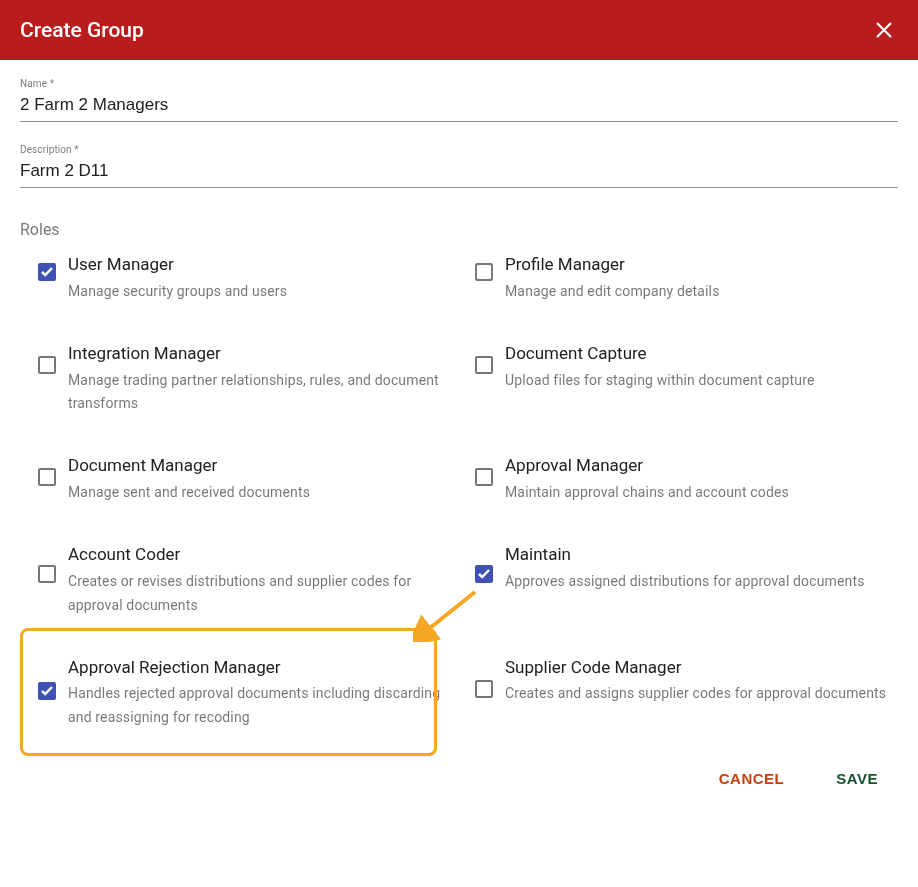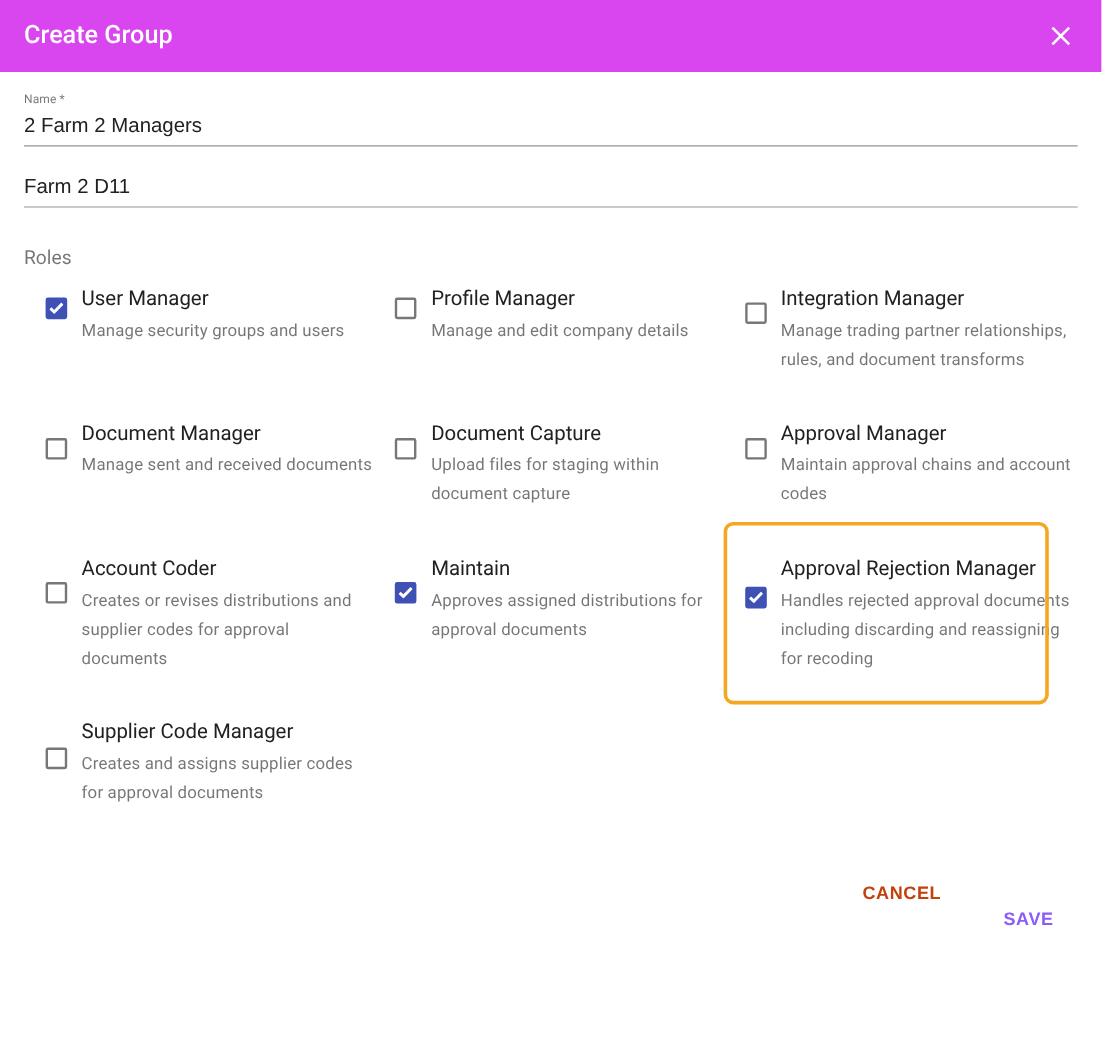--- a/index.html
+++ b/index.html
@@ -5,21 +5,21 @@
   * { box-sizing: border-box; }
   body {
     margin: 0;
     padding: 0;
     font-family: Roboto, "Helvetica Neue", Arial, sans-serif;
     background: #fff;
     width: 918px;
     color: #333;
   }
   .dialog-header {
-    background: #d946ef;
+    background: #b91c1c;
     color: #fff;
     height: 60px;
     display: flex;
     align-items: center;
     justify-content: space-between;
     padding: 0 20px;
   }
   .dialog-title {
     font-size: 21px;
     font-weight: 500;
@@ -59,21 +59,21 @@
     padding: 2px 0;
   }
   .roles-label {
     font-size: 16px;
     color: rgba(0,0,0,0.54);
     margin-top: 32px;
     margin-bottom: 14px;
   }
   .roles-grid {
     display: grid;
-    grid-template-columns: 1fr 1fr 1fr;
+    grid-template-columns: 1fr 1fr;
     column-gap: 18px;
     row-gap: 38px;
     padding-left: 18px;
     padding-right: 4px;
   }
   .role-item {
     display: flex;
     align-items: flex-start;
     position: relative;
   }
@@ -128,21 +128,21 @@
   .btn {
     background: none;
     border: none;
     font-size: 15px;
     font-weight: 600;
     letter-spacing: 0.5px;
     cursor: pointer;
     padding: 6px 4px;
   }
   .btn-cancel { color: #c2410c; }
-  .btn-save { color: #8b5cf6; margin-top: 44px; }
+  .btn-save { color: #14532d; }
   .arrow {
     position: absolute;
     pointer-events: none;
   }
   
 </style>
 </head>
 <body>
 
 <div class="dialog-header">
@@ -157,20 +157,21 @@
 <div class="dialog-body">
 
   <div class="field">
     <div class="field-label">Name *</div>
     <div class="field-input-wrap">
       <input class="field-input" value="2 Farm 2 Managers" style="">
     </div>
   </div>
 
   <div class="field">
+    <div class="field-label">Description *</div>
     <div class="field-input-wrap">
       <input class="field-input" value="Farm 2 D11" style="">
     </div>
   </div>
 
   <div class="roles-label">Roles</div>
 
   <div class="roles-grid" id="roles-grid">
       <div class="role-item">
         <div class="chk checked" style="margin-top: 10px;">
@@ -193,29 +194,29 @@
       <div class="role-item">
         <div class="chk" style="margin-top: 14px;"></div>
         <div class="role-text">
           <div class="role-title">Integration Manager</div>
           <div class="role-desc">Manage trading partner relationships, rules, and document transforms</div>
         </div>
       </div>
       <div class="role-item">
         <div class="chk" style="margin-top: 14px;"></div>
         <div class="role-text">
+          <div class="role-title">Document Capture</div>
+          <div class="role-desc">Upload files for staging within document capture</div>
+        </div>
+      </div>
+      <div class="role-item">
+        <div class="chk" style="margin-top: 14px;"></div>
+        <div class="role-text">
           <div class="role-title">Document Manager</div>
           <div class="role-desc">Manage sent and received documents</div>
-        </div>
-      </div>
-      <div class="role-item">
-        <div class="chk" style="margin-top: 14px;"></div>
-        <div class="role-text">
-          <div class="role-title">Document Capture</div>
-          <div class="role-desc">Upload files for staging within document capture</div>
         </div>
       </div>
       <div class="role-item">
         <div class="chk" style="margin-top: 14px;"></div>
         <div class="role-text">
           <div class="role-title">Approval Manager</div>
           <div class="role-desc">Maintain approval chains and account codes</div>
         </div>
       </div>
       <div class="role-item">

